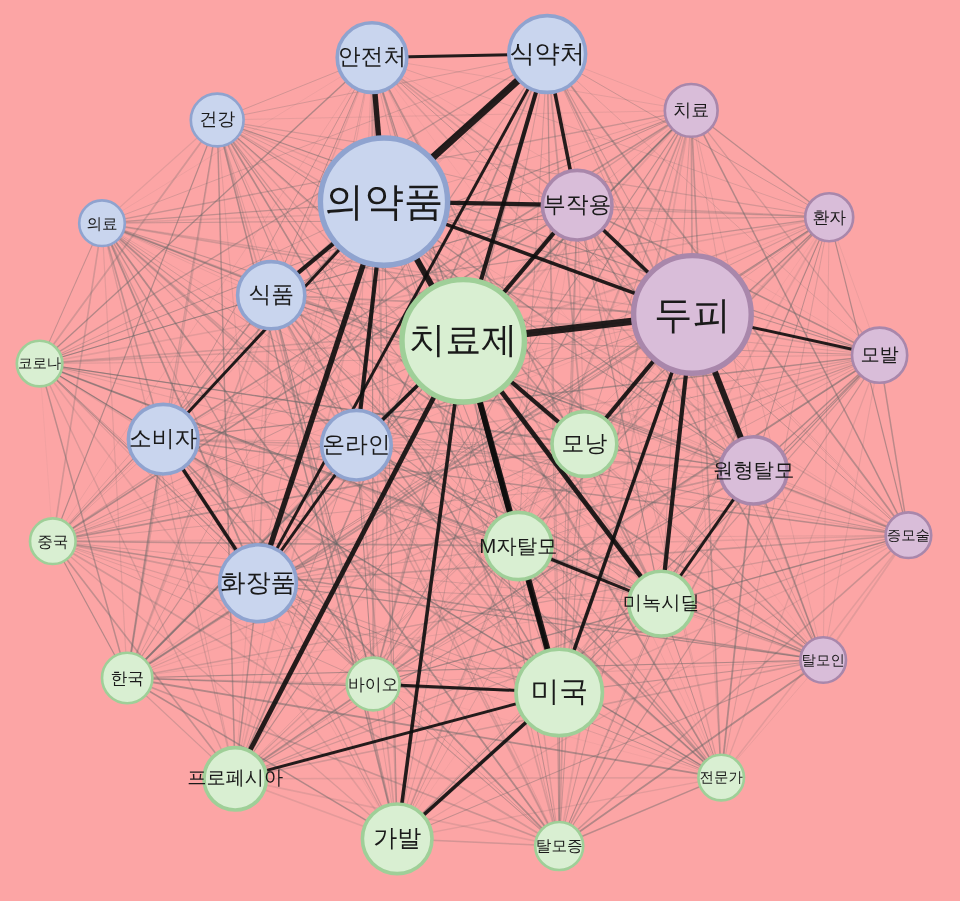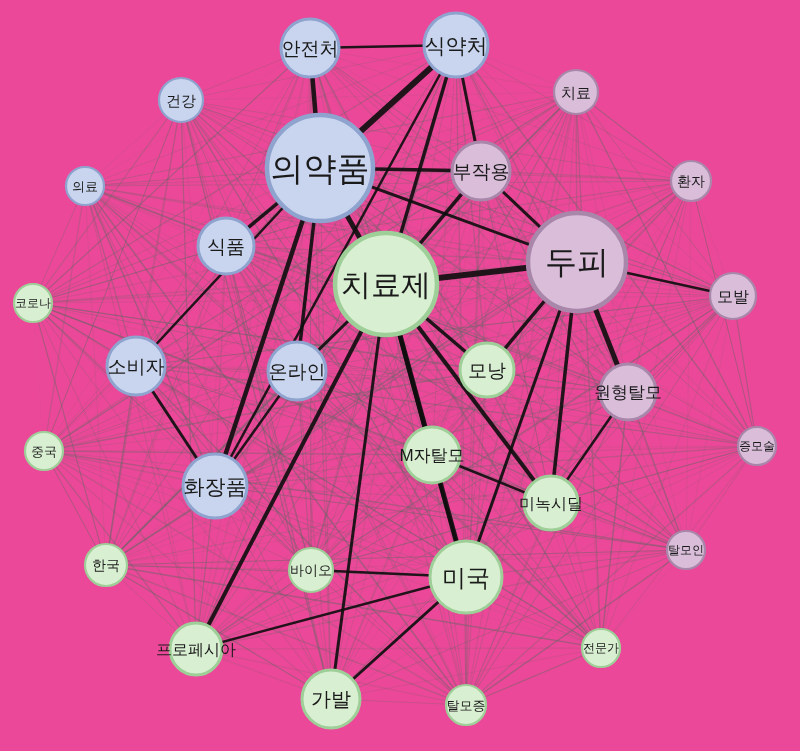--- a/index.html
+++ b/index.html
@@ -5,21 +5,21 @@
   html, body {
     margin: 0;
     padding: 0;
     background: #ffffff;
     font-family: "Liberation Sans", "DejaVu Sans", sans-serif;
   }
   .stage {
     position: relative;
     width: 800px;
     height: 751px;
-    background: #ec4899;
+    background: #fca5a5;
     overflow: hidden;
   }
   svg text {
     font-family: "Liberation Sans", "DejaVu Sans", sans-serif;
     fill: #1a1a1a;
     font-weight: 500;
     pointer-events: none;
     user-select: none;
   }
   .graph-node { cursor: pointer; }

